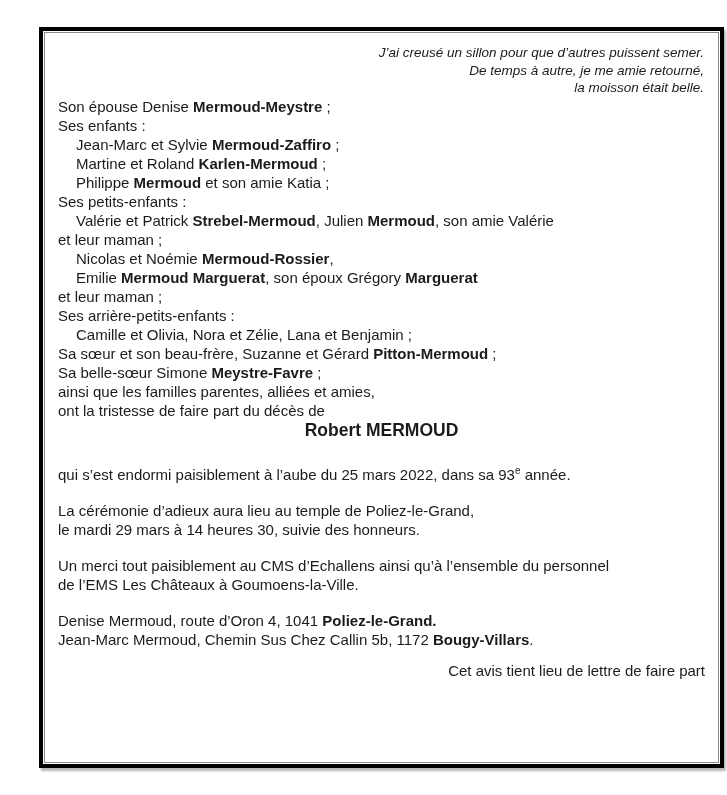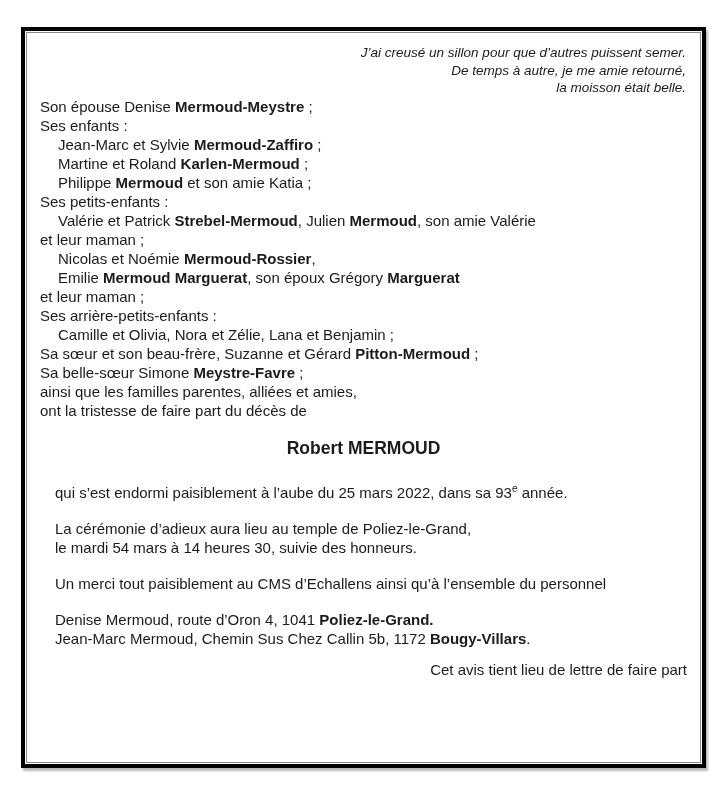--- a/index.html
+++ b/index.html
@@ -7,21 +7,21 @@
     width: 727px;
     height: 795px;
     position: relative;
     background: #ffffff;
     color: #1b1b1b;
     font-family: "Liberation Sans", sans-serif;
     overflow: hidden;
   }
   .frame-outer {
     position: absolute;
-    left: 21px;
+    left: 39px;
     top: 27px;
     width: 685px;
     height: 741px;
     box-sizing: border-box;
     border: 4px solid #000000;
     box-shadow: 2px 3px 2px rgba(0,0,0,0.28);
     background: #ffffff;
   }
   .frame-inner {
     position: absolute;
@@ -48,23 +48,22 @@
   sup {
     font-size: 10px;
     vertical-align: super;
     line-height: 0;
   }
   .deceased {
     text-align: center;
     font-weight: bold;
     font-size: 17.5px;
     line-height: 21px;
-    margin-top: 18px;
   }
-  .paras { margin-top: 24px; margin-left: 15px; }
+  .paras { margin-top: 24px; }
   .paras .paragraph { margin-top: 17px; }
   .paras .paragraph:first-child { margin-top: 0; }
   .closing {
     text-align: right;
     margin-top: 12px;
   }
 </style>
 </head>
 <body>
 
@@ -95,24 +94,25 @@
           <div class="line"><span>ainsi que les familles parentes, alliées et amies,</span></div>
           <div class="line"><span>ont la tristesse de faire part du décès de</span></div>
         </div>
       <div class="deceased">Robert MERMOUD</div>
       <div class="paras">
           <div class="paragraph">
             <div class="line"><span>qui s’est endormi paisiblement à l’aube du 25 mars 2022, dans sa 93</span><sup>e</sup><span> année.</span></div>
           </div>
           <div class="paragraph">
             <div class="line"><span>La cérémonie d’adieux aura lieu au temple de Poliez-le-Grand,</span></div>
-            <div class="line"><span>le mardi 54 mars à 14 heures 30, suivie des honneurs.</span></div>
+            <div class="line"><span>le mardi 29 mars à 14 heures 30, suivie des honneurs.</span></div>
           </div>
           <div class="paragraph">
             <div class="line"><span>Un merci tout paisiblement au CMS d’Echallens ainsi qu’à l’ensemble du personnel</span></div>
+            <div class="line"><span>de l’EMS Les Châteaux à Goumoens-la-Ville.</span></div>
           </div>
           <div class="paragraph">
             <div class="line"><span>Denise Mermoud, route d’Oron 4, 1041 </span><span class="b">Poliez-le-Grand.</span></div>
             <div class="line"><span>Jean-Marc Mermoud, Chemin Sus Chez Callin 5b, 1172 </span><span class="b">Bougy-Villars</span><span>.</span></div>
           </div>
         </div>
       <div class="closing">Cet avis tient lieu de lettre de faire part</div>
     </div>
   </div>
 </div>

